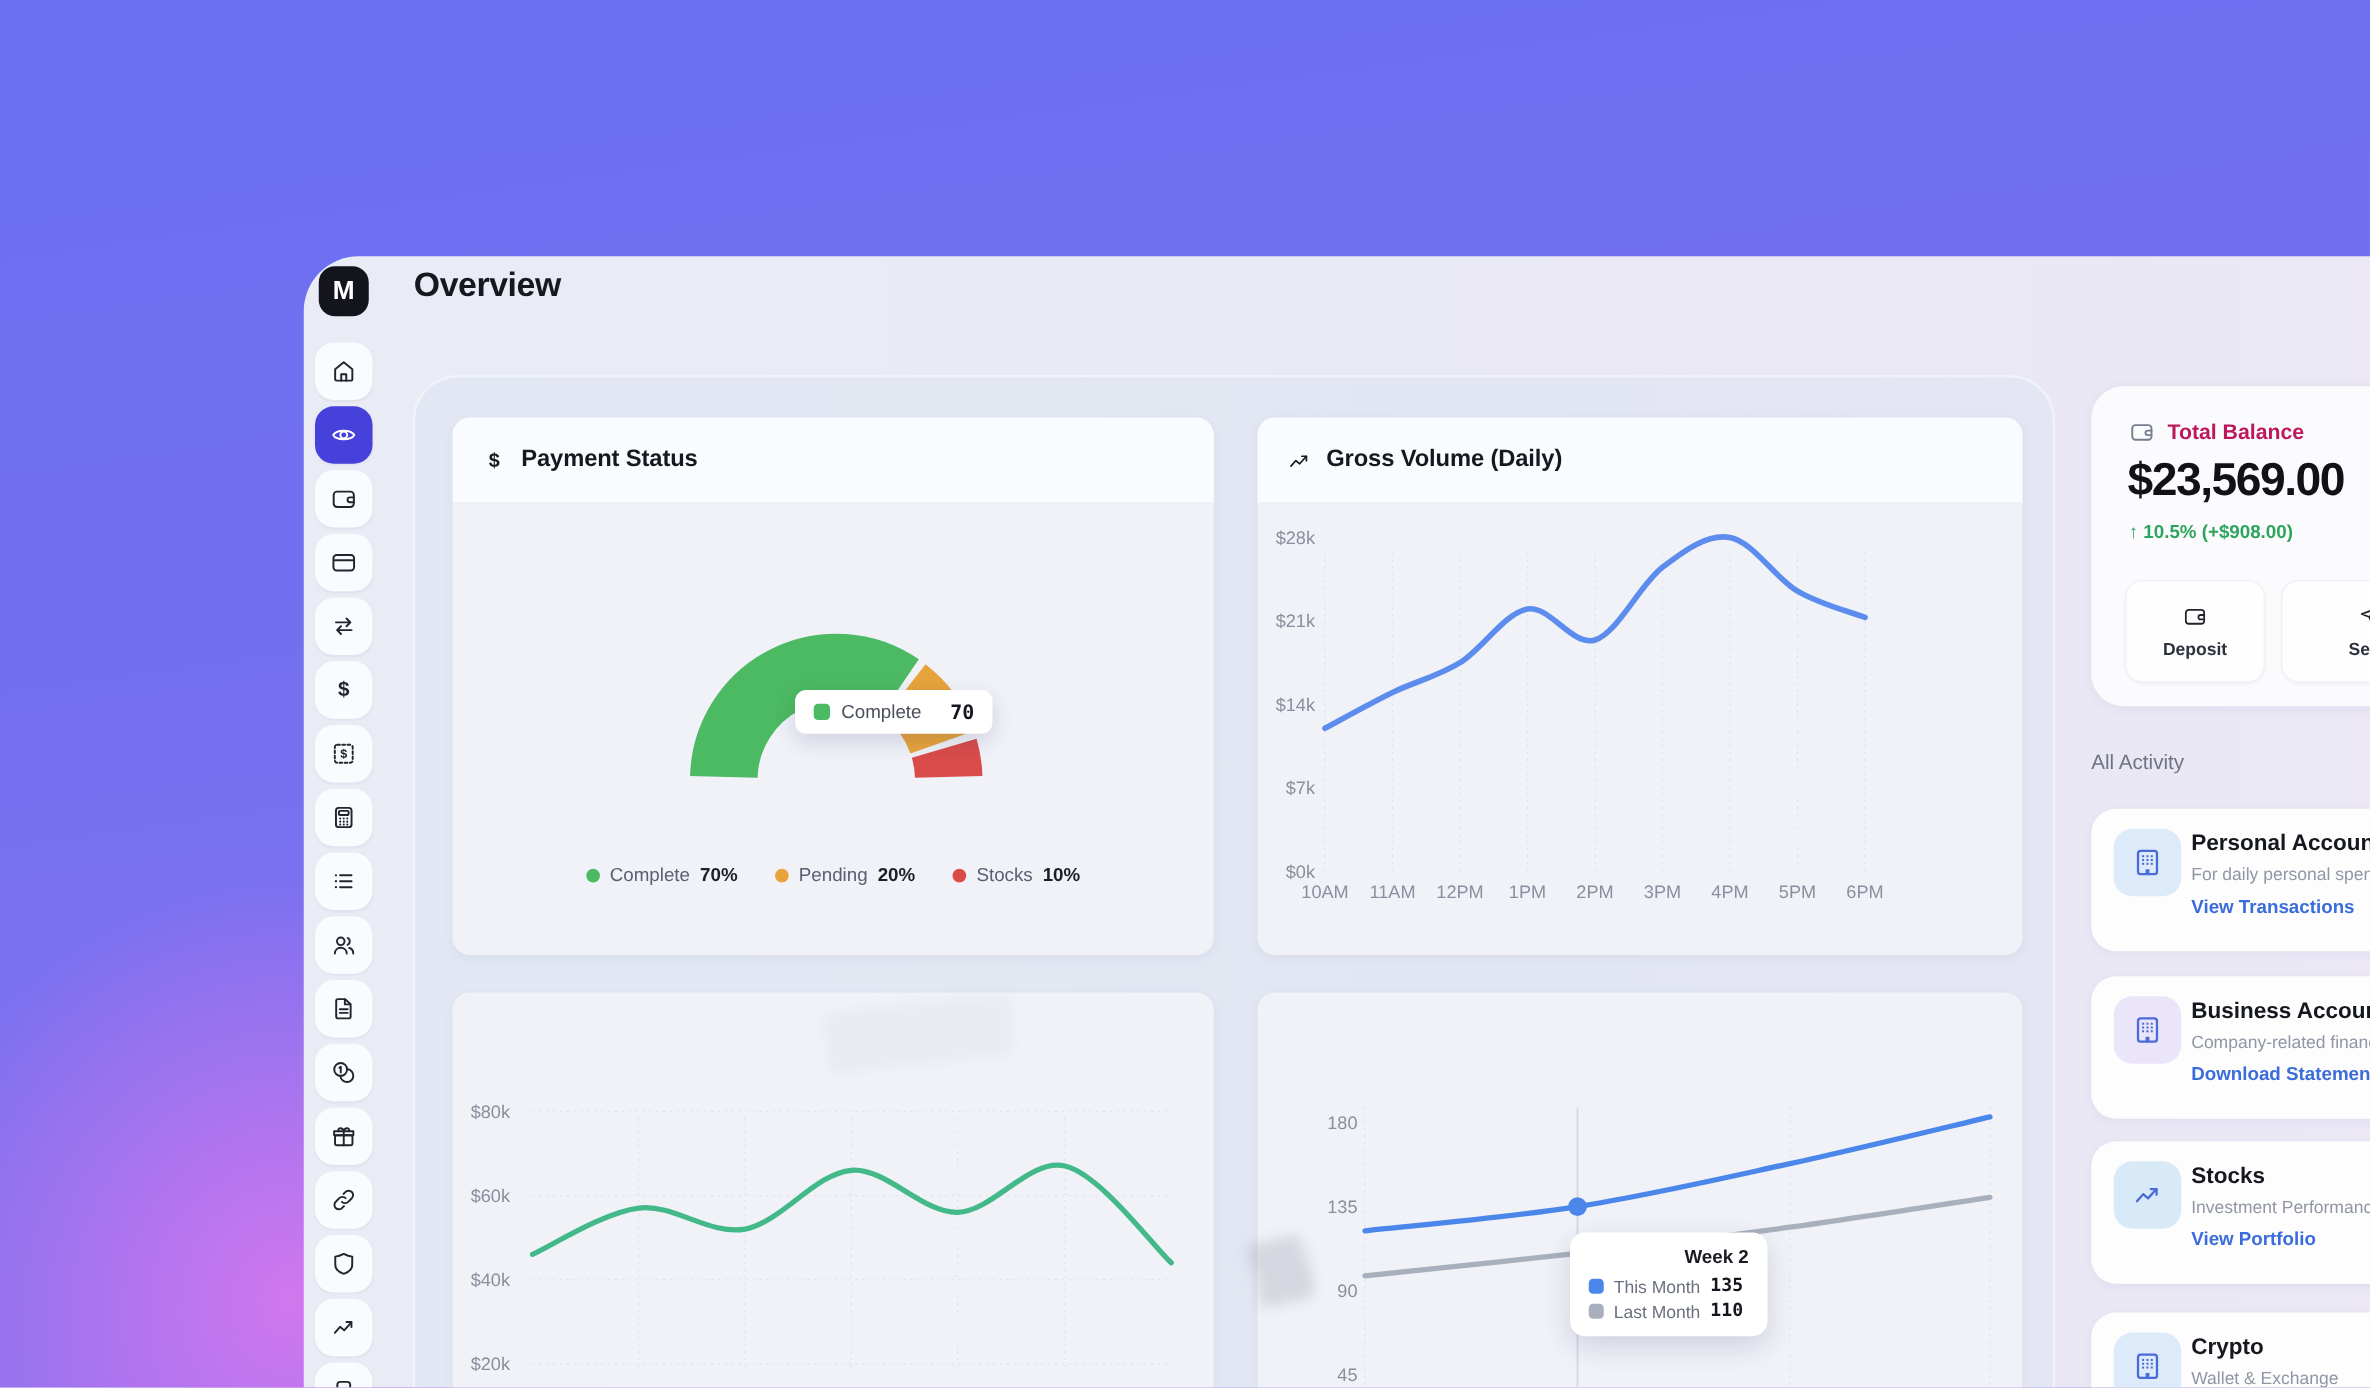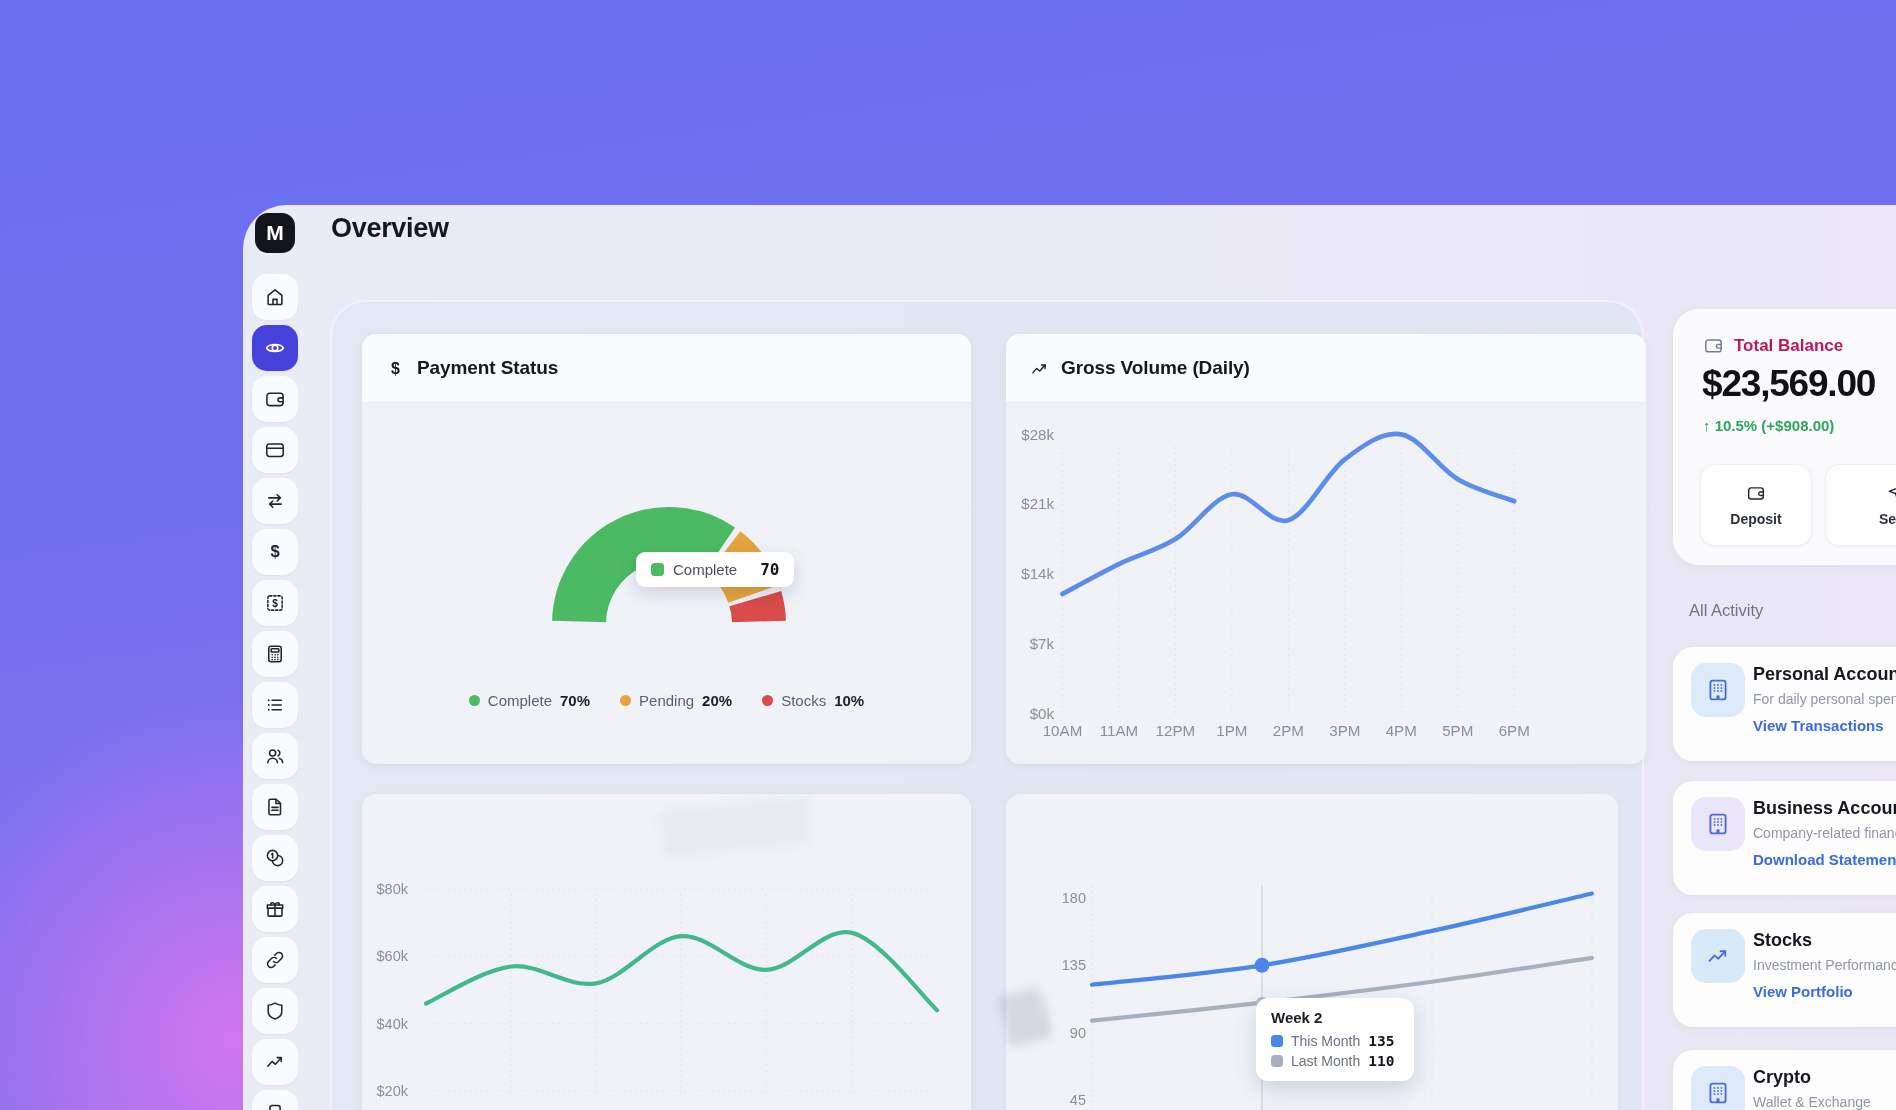--- a/index.html
+++ b/index.html
@@ -46,42 +46,42 @@
   .sw{width:13px;height:13px;border-radius:3.5px;display:inline-block;}
   .pill-label{font-size:15px;color:#4a4f5c;}
   .pill-val{font-size:16px;font-weight:700;color:#14161d;font-family:"DejaVu Sans Mono",monospace;margin-left:14px;}
   
   .legend{position:absolute;left:0;right:0;top:358px;display:flex;justify-content:center;gap:30px;z-index:2;}
   .leg-item{display:flex;align-items:center;gap:8px;font-size:15px;}
   .leg-dot{width:11px;height:11px;border-radius:50%;}
   .leg-label{color:#596070;}
   .leg-val{font-weight:700;color:#1c1f29;}
   
-  .nc-tooltip{position:absolute;left:250px;top:204px;z-index:3;background:#fff;border-radius:12px;
-    padding:11px 15px 12px;box-shadow:0 8px 22px rgba(30,40,80,.16);min-width:128px;}
+  .nc-tooltip{position:absolute;left:250px;top:192px;z-index:3;background:#fff;border-radius:12px;
+    padding:11px 15px 12px;box-shadow:0 8px 22px rgba(30,40,80,.16);min-width:128px;text-align:right;}
   .nct-title{font-size:15px;font-weight:700;color:#191b23;margin-bottom:7px;}
   .nct-row{display:flex;align-items:center;gap:8px;margin-top:4px;font-size:14px;}
   .nct-row .sw{width:12px;height:12px;}
   .nct-label{color:#6b7080;}
   .nct-val{color:#14161d;font-family:"DejaVu Sans Mono",monospace;font-size:14.5px;}
   
   .balance-card{position:absolute;left:1430px;top:104px;width:250px;height:256px;border-radius:26px;
     background:#fbfbfd;box-shadow:0 2px 10px rgba(40,50,90,.05);}
   .tb-row{position:absolute;left:30px;top:26px;display:flex;align-items:center;gap:10px;color:#767d8d;}
   .tb-label{font-size:17px;font-weight:600;color:#be185d;}
   .tb-amount{position:absolute;left:29px;top:54px;font-size:37px;font-weight:800;color:#101218;
     letter-spacing:-1.2px;white-space:nowrap;}
   .tb-change{position:absolute;left:30px;top:108px;font-size:15px;font-weight:600;color:#2ea55f;white-space:nowrap;}
   .tb-actions{position:absolute;left:27px;top:155px;display:flex;gap:13px;}
   .tb-btn{width:110px;height:80px;border-radius:14px;background:#fefeff;border:1px solid #f0f0f6;
     display:flex;flex-direction:column;align-items:center;justify-content:center;gap:8px;
     color:#23252e;box-shadow:0 1px 3px rgba(30,40,80,.05);}
   .tb-btn span{font-size:14px;font-weight:600;color:#2c313c;}
   .tb-btn:last-child{width:140px;}
-  .activity-heading{position:absolute;left:1430px;top:396px;font-size:16.5px;color:#6f7482;margin-left:16px;}
+  .activity-heading{position:absolute;left:1430px;top:396px;font-size:16.5px;color:#6f7482;}
   .act-card{position:absolute;left:1430px;width:252px;height:114px;border-radius:20px;background:#fdfdfe;
     box-shadow:0 2px 8px rgba(40,50,90,.05);}
   .act-tile{position:absolute;left:18px;top:16px;width:54px;height:54px;border-radius:15px;
     display:flex;align-items:center;justify-content:center;color:#4a6bd8;}
   .act-title{position:absolute;left:80px;top:17px;font-size:18px;font-weight:700;color:#16181f;white-space:nowrap;}
   .act-sub{position:absolute;left:80px;top:44px;font-size:14px;color:#9096a3;white-space:nowrap;}
   .act-link{position:absolute;left:80px;top:70px;font-size:15px;font-weight:600;color:#3b6cdb;white-space:nowrap;}
   
   .smudge{position:absolute;filter:blur(5px);border-radius:6px;
     background:repeating-linear-gradient(100deg, rgba(90,95,110,.5) 0 5px, rgba(160,165,180,.25) 5px 11px);}
@@ -253,21 +253,21 @@
           <span class="leg-val">20%</span>
         </div>
         <div class="leg-item">
           <span class="leg-dot" style="background: rgb(218, 76, 74);"></span>
           <span class="leg-label">Stocks</span>
           <span class="leg-val">10%</span>
         </div>
       </div>
     </div>
 
-    <div class="card" style="left:674px;top:32px;width:612px;height:430px;padding-left:28px;">
+    <div class="card" style="left:674px;top:32px;width:612px;height:430px;">
       <div class="card-header">
         <svg width="19" height="19" viewBox="0 0 24 24">
             <path class="ic" d="M3.5 17.5l5-5.6 3.8 3.3 6.8-7.6"></path>
             <path class="ic" d="M14.6 7.6h4.5v4.5"></path>
           </svg>
         <span class="card-title">Gross Volume (Daily)</span>
       </div>
       <svg id="gv-svg" class="card-svg" viewBox="0 0 612 430">
           <text x="46" y="368" text-anchor="end" class="tick">$0k</text>
           <text x="46" y="301.25" text-anchor="end" class="tick">$7k</text>

